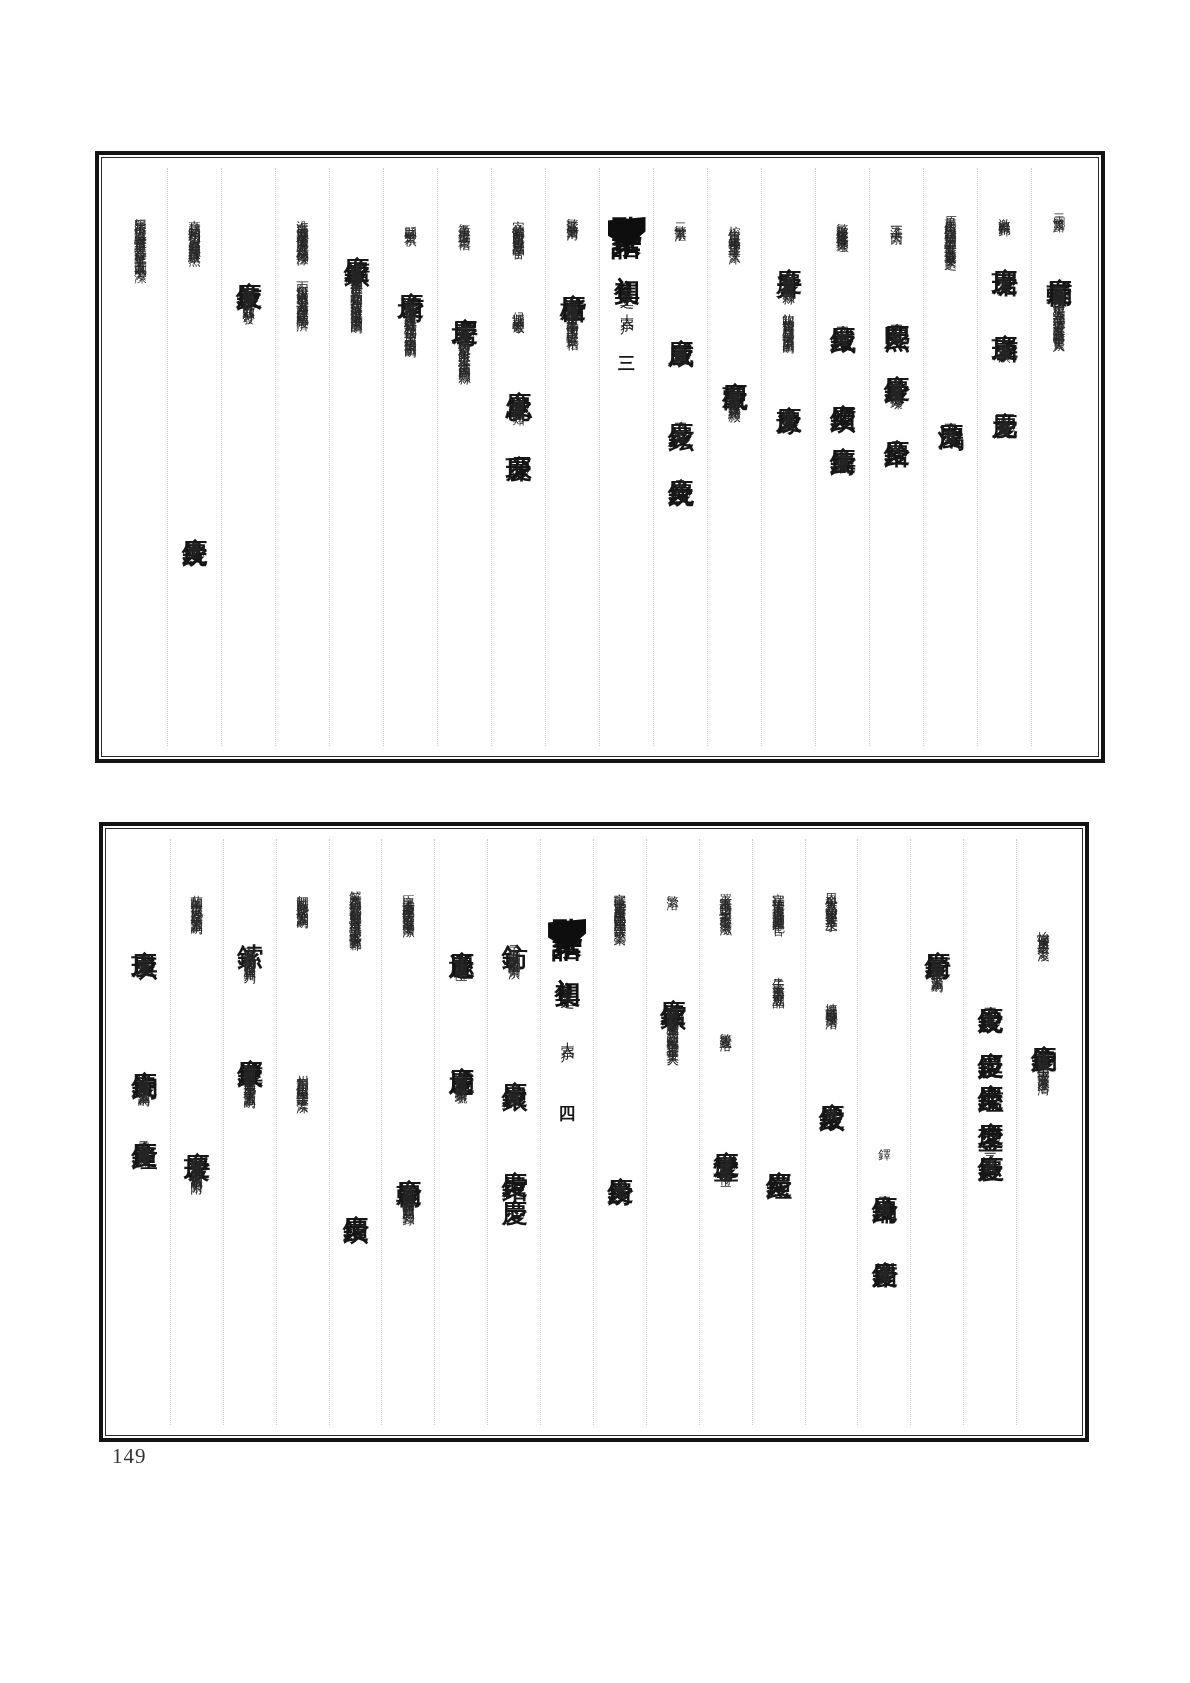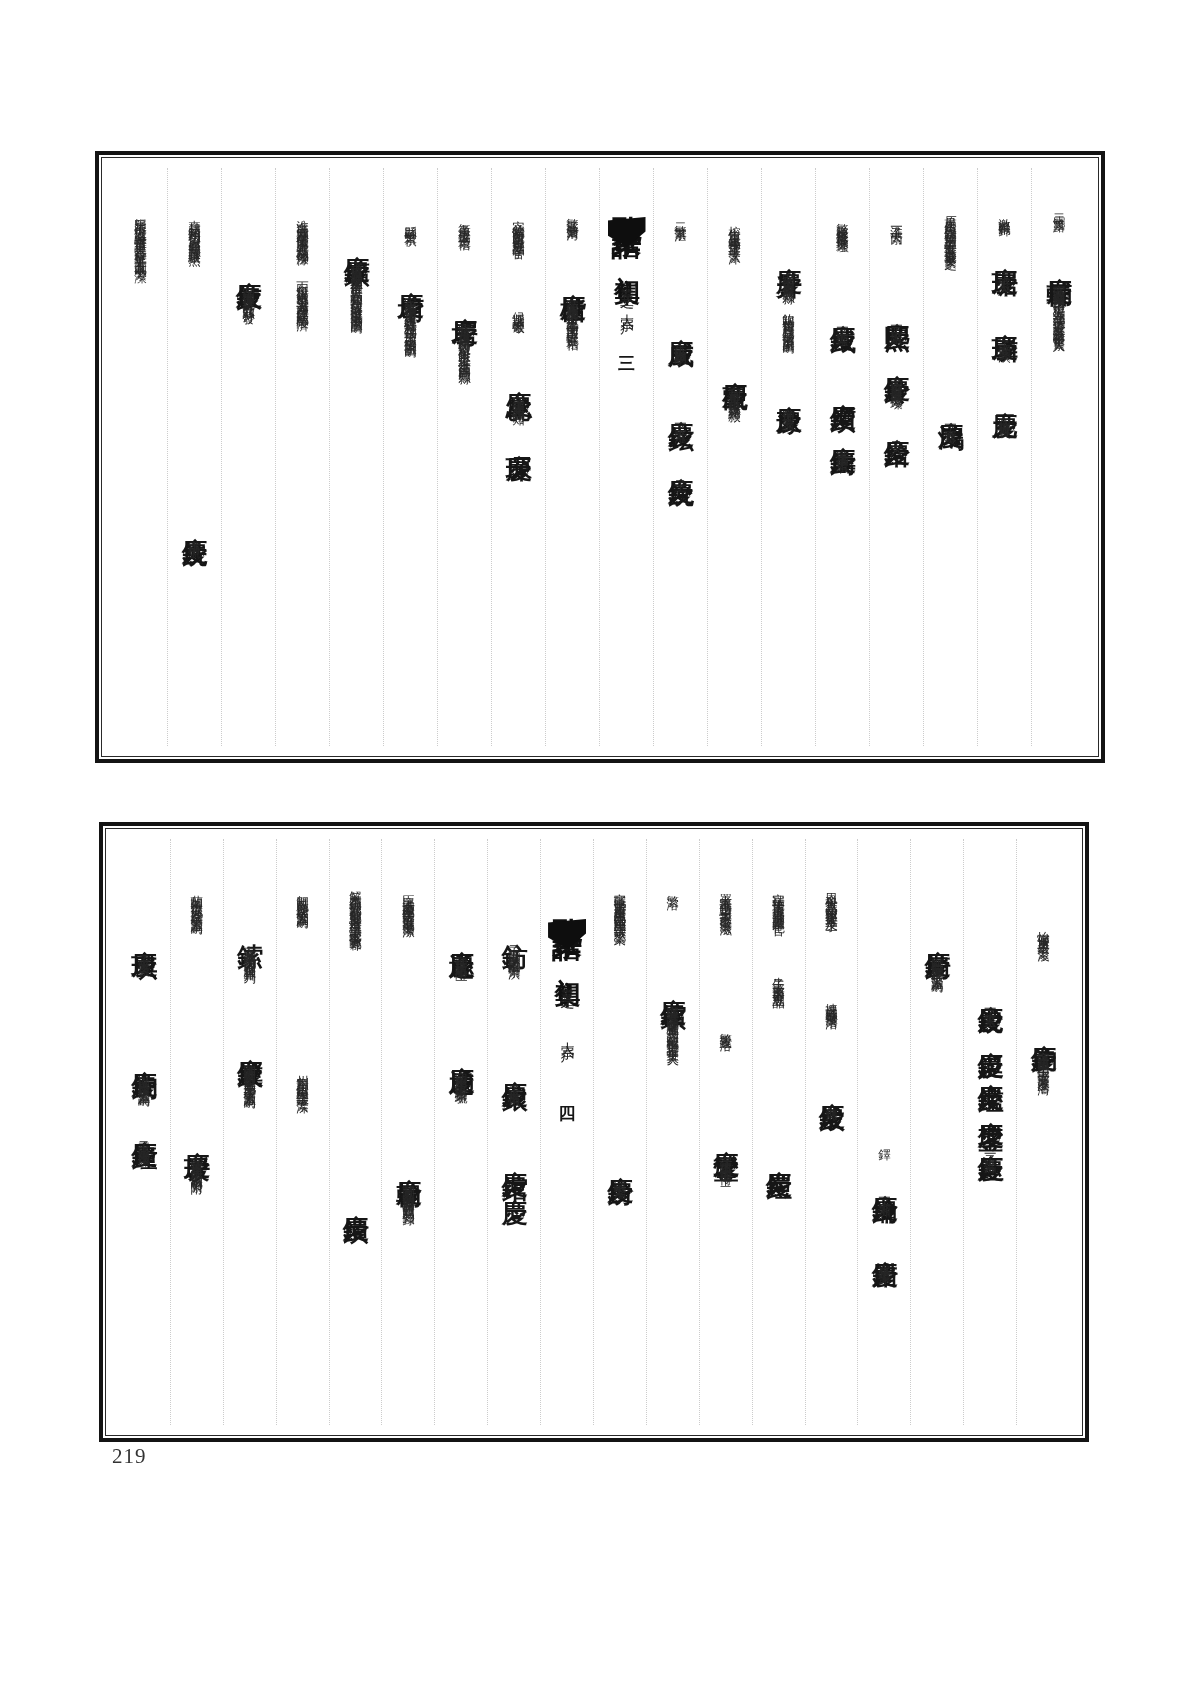--- a/index.html
+++ b/index.html
@@ -239,14 +239,14 @@
         <div class="gcol">
           <div class="blk b-big" style="margin-top: 90px;">慶琪</div>
           <div class="blk b-small" style="margin-top: 8px; max-height: 61px;">子二繁雯繁雲</div>
           <div class="blk b-big" style="margin-top: 92px;">慶銁</div>
           <div class="blk b-small" style="margin-top: 8px; max-height: 112px;">以從弟慶鐘次子繁漳為嗣</div>
           <div class="blk b-big" style="margin-top: 32px;">慶鐘</div>
           <div class="blk b-small" style="margin-top: 4px; max-height: 78px;">子三繁漳繁淺繁澤</div>
         </div>
       </div>
   </div>
-  <div class="page-number">219</div>
+  <div class="page-number">149</div>
 </div>
 
 </body></html>

